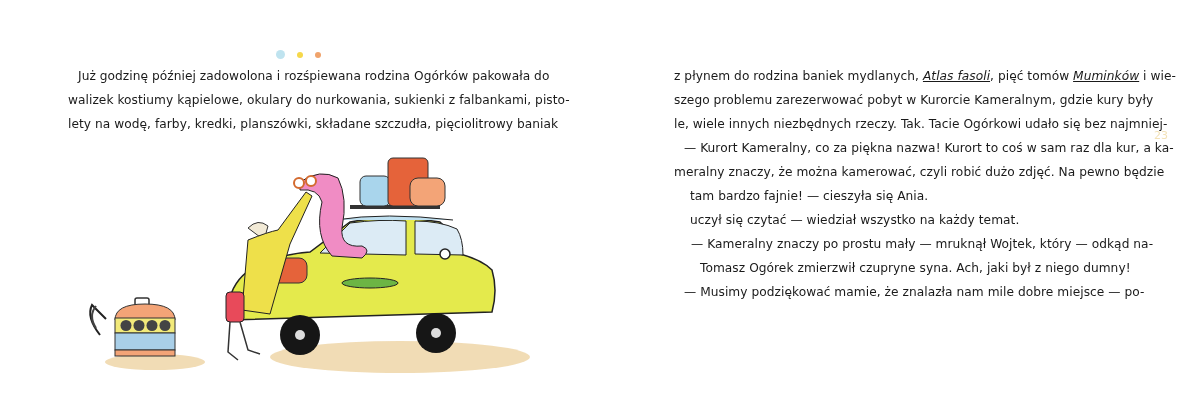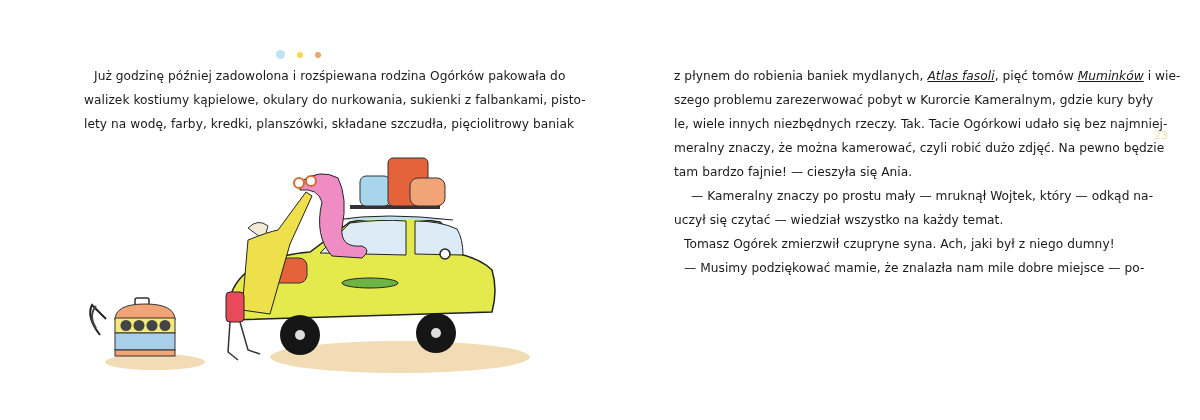--- a/index.html
+++ b/index.html
@@ -3,24 +3,24 @@
 <meta charset="utf-8">
 <style>
   html,body{margin:0;padding:0;background:#fff;}
   body{width:1200px;height:420px;position:relative;overflow:hidden;font-family:"DejaVu Sans","Liberation Sans",sans-serif;color:#1a1a1a;}
   .page{position:absolute;top:0;height:420px;}
   .left{left:0;width:600px;}
   .right{left:600px;width:600px;}
   .dots{position:absolute;top:50px;left:276px;display:flex;gap:12px;align-items:center;}
   .dot{border-radius:50%;}
   .text{position:absolute;font-size:12.2px;line-height:24px;letter-spacing:0.05px;}
-  .left .text{left:84px;top:64px;width:455px;}
+  .left .text{left:68px;top:64px;width:455px;}
   .right .text{left:74px;top:64px;width:453px;}
   .line{display:block;white-space:nowrap;text-align:justify;text-align-last:justify;height:24px;}
-  .line.last{text-align-last:left;}
+  .line.last{text-align-last:left;margin-left:16px;}
   .indent{padding-left:10px;}
   .indent2{padding-left:17px;}
   em{font-style:italic;text-decoration:underline;}
   .pagenum{position:absolute;left:554px;top:129px;font-size:11px;font-weight:normal;color:#f3e2b8;}
   .illus{position:absolute;left:70px;top:150px;width:460px;height:240px;}
 </style>
 </head>
 <body>
 
 <div class="page left">
@@ -85,24 +85,25 @@
       <path d="M178 78 q10 -10 20 -2 l-4 14 z" fill="#f2ead6" stroke="#333" stroke-width="1"></path>
       <path d="M178 90 q20 -8 30 -10 l28 -38 l6 4 l-22 48 l-20 70 l-28 -4 z" fill="#eee04a" stroke="#222" stroke-width="1"></path>
       <rect x="156" y="142" width="18" height="30" rx="4" fill="#e84a5a" stroke="#222" stroke-width="1"></rect>
       <path d="M160 172 l-2 30 l10 8 M170 172 l8 28 l12 4" fill="none" stroke="#333" stroke-width="1.5"></path>
     </g>
   </svg>
 </div>
 
 <div class="page right">
   <div class="text">
-    <span class="line"><span>z płynem do robienia baniek mydlanych, </span><em>Atlas fasoli</em><span>, pięć tomów </span><em>Muminków</em><span> i wie-</span></span>
+    <span class="line"><span>z płynem do rodzina baniek mydlanych, </span><em>Atlas fasoli</em><span>, pięć tomów </span><em>Muminków</em><span> i wie-</span></span>
     <span class="line">szego problemu zarezerwować pobyt w Kurorcie Kameralnym, gdzie kury były</span>
     <span class="line">le, wiele innych niezbędnych rzeczy. Tak. Tacie Ogórkowi udało się bez najmniej-</span>
+    <span class="line indent">— Kurort Kameralny, co za piękna nazwa! Kurort to coś w sam raz dla kur, a ka-</span>
     <span class="line">meralny znaczy, że można kamerować, czyli robić dużo zdjęć. Na pewno będzie</span>
     <span class="line last">tam bardzo fajnie! — cieszyła się Ania.</span>
+    <span class="line last">uczył się czytać — wiedział wszystko na każdy temat.</span>
     <span class="line indent2">— Kameralny znaczy po prostu mały — mruknął Wojtek, który — odkąd na-</span>
-    <span class="line last">uczył się czytać — wiedział wszystko na każdy temat.</span>
     <span class="line last indent">Tomasz Ogórek zmierzwił czupryne syna. Ach, jaki był z niego dumny!</span>
     <span class="line indent">— Musimy podziękować mamie, że znalazła nam mile dobre miejsce — po-</span>
   </div>
   <div class="pagenum">23</div>
 </div>
 
 </body></html>

